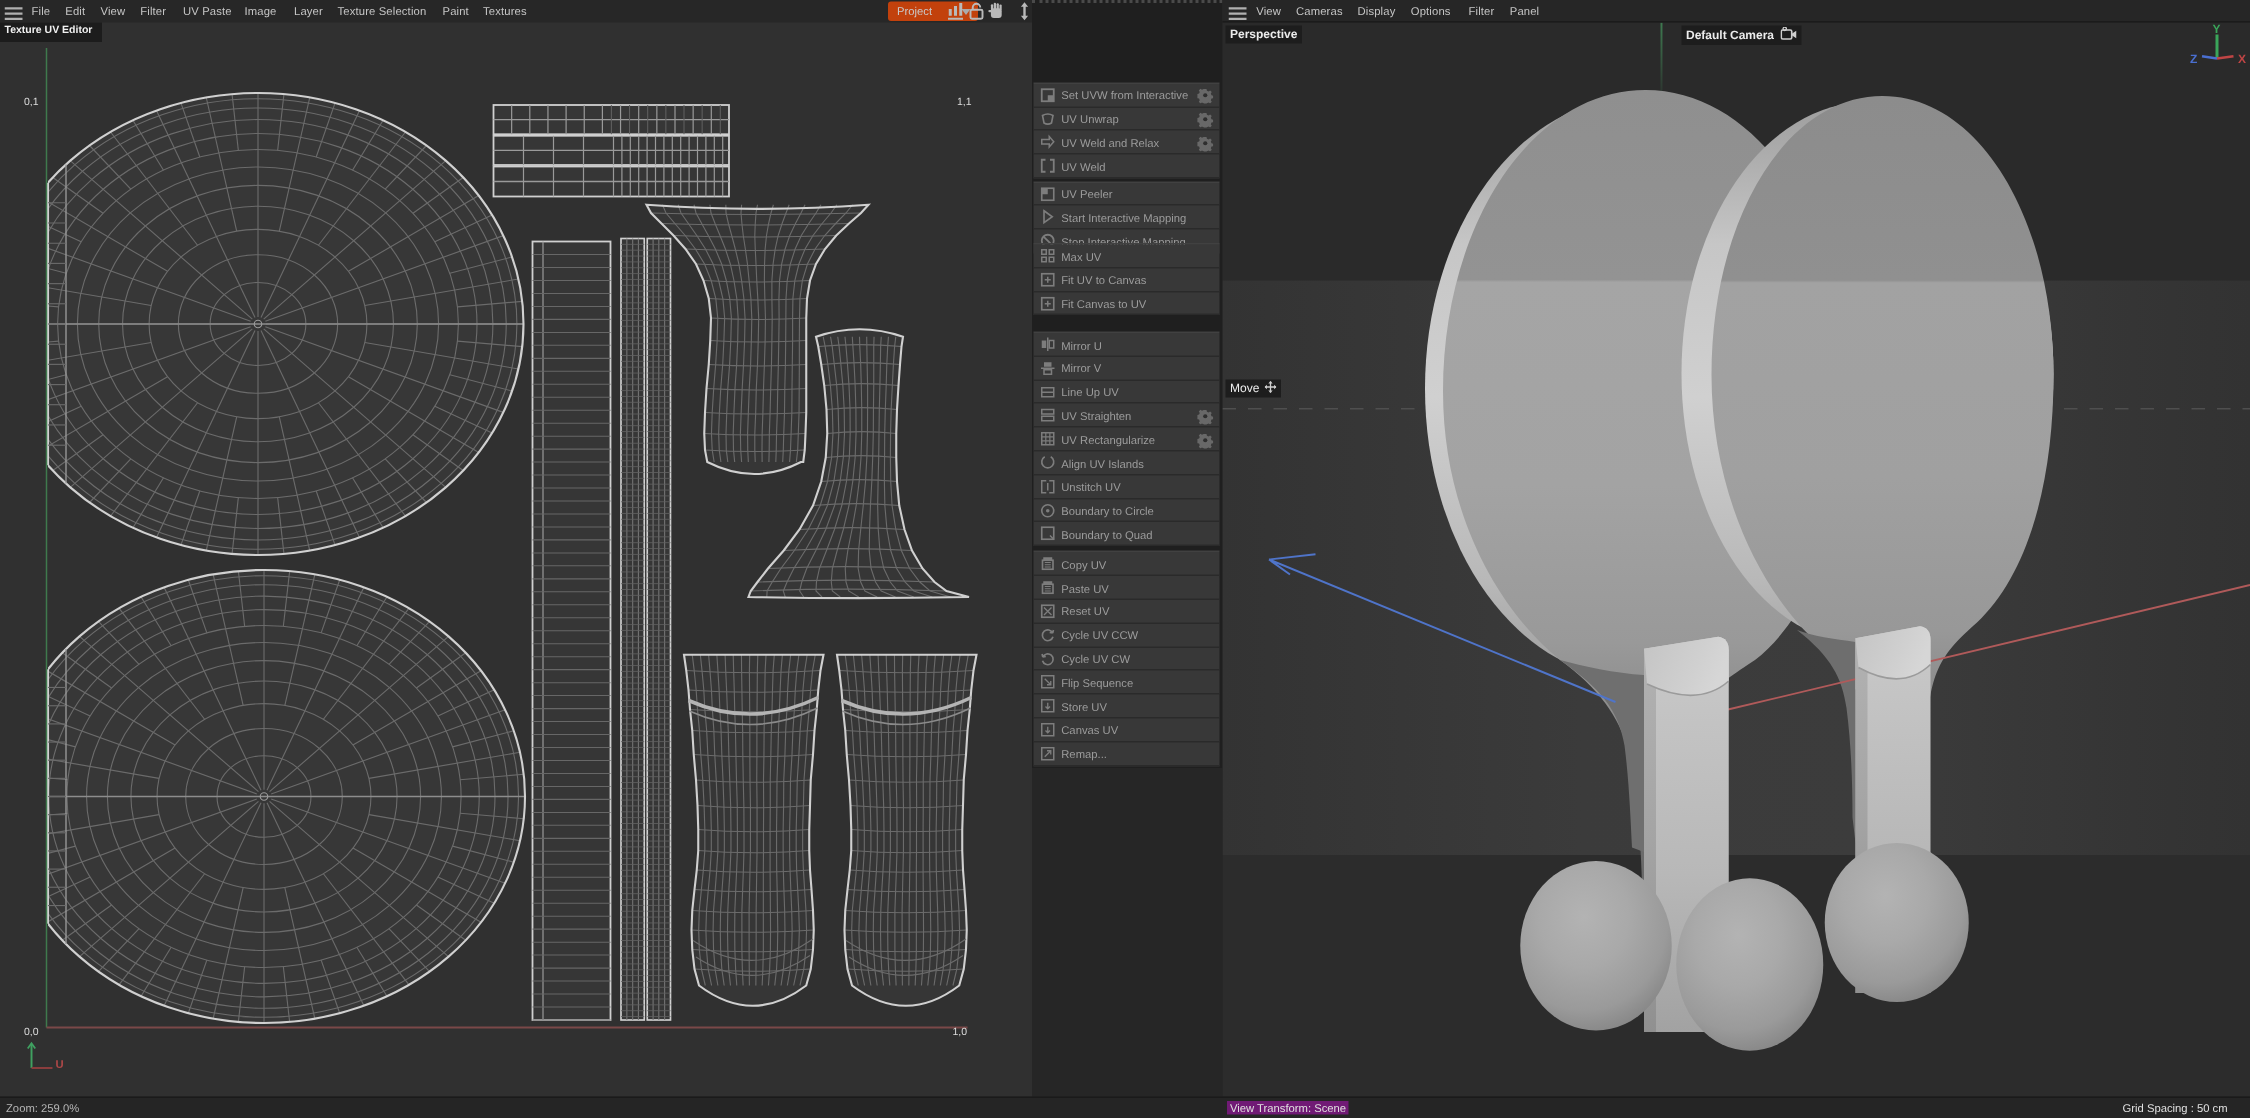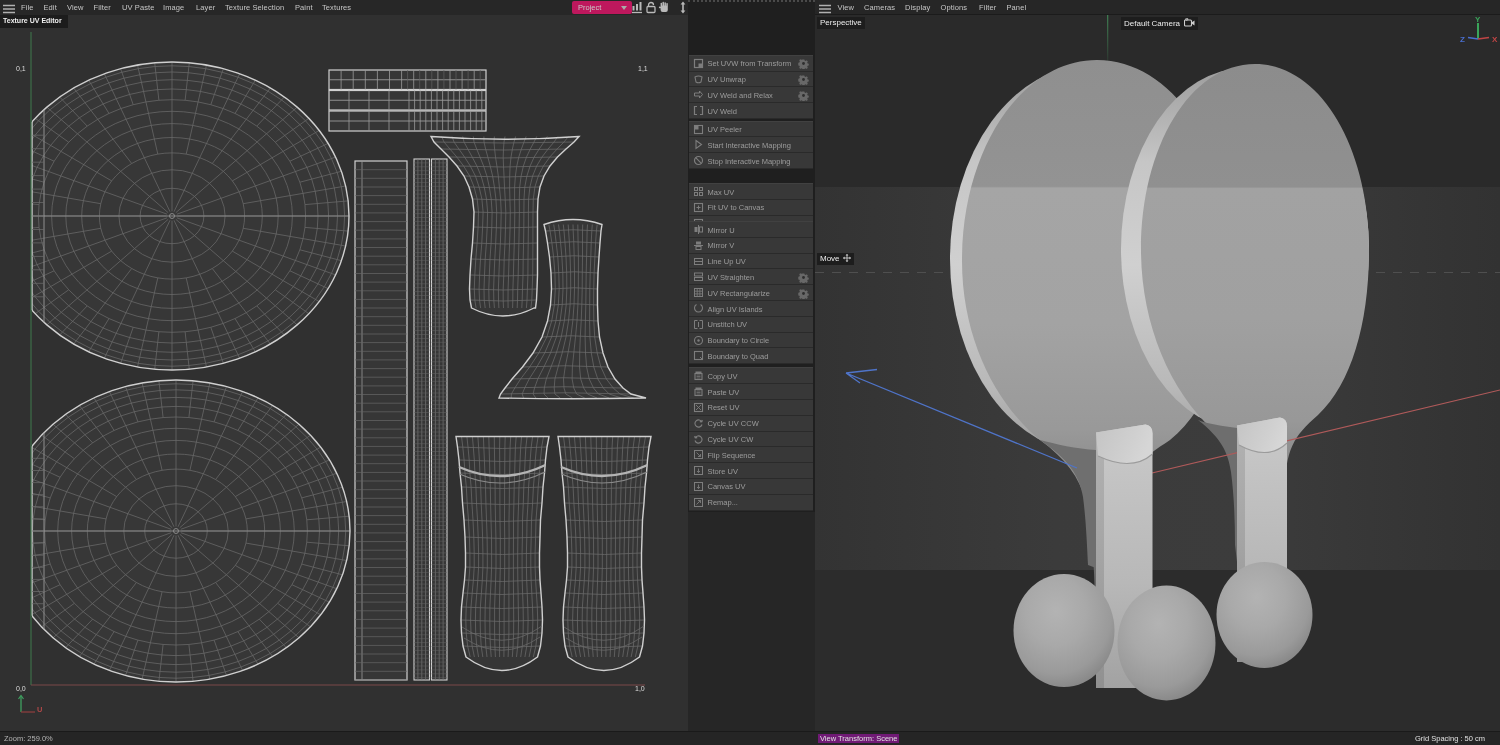--- a/index.html
+++ b/index.html
@@ -1,17 +1,17 @@
 <!DOCTYPE html>
 <html><head><meta charset="utf-8"><style>
 *{margin:0;padding:0;box-sizing:border-box}
 html,body{width:1500px;height:745px;background:#262626;overflow:hidden;font-family:"Liberation Sans",sans-serif}
 .abs{position:absolute}
 .mi{position:absolute;top:3px;font-size:7.5px;color:#c6c6c6;letter-spacing:0.1px}
-.vlabel{position:absolute;font-size:8px;font-weight:normal;color:#ececec;background:#1d1d1d;padding:1px 3px;line-height:10px}
+.vlabel{position:absolute;font-size:8px;font-weight:bold;color:#ececec;background:#1d1d1d;padding:1px 3px;line-height:10px}
 .prow{position:relative;height:15.8px;background:#383838;border-bottom:1px solid #2a2a2a;overflow:hidden}
 .pgrp{position:absolute;left:0.5px;width:124px;border-top:1px solid #414141;border-bottom:1px solid #1a1a1a}
 .plab{position:absolute;left:19px;top:3.5px;font-size:7.5px;color:#9c9c9c;white-space:nowrap}
 .stxt{position:absolute;top:734px;font-size:7.5px;color:#b5b5b5}
 </style></head><body>
 
 <div class="abs" style="left:0;top:0;width:752px;height:15px;background:#272727">
   <span style="position:absolute;left:3px;top:2px">
       <svg width="13" height="11" viewBox="0 0 13 11" style="position:absolute;top:2px">
         <path d="M0,1.5h12M0,5h12M0,8.5h12" stroke="#b0b0b0" stroke-width="1.5"></path>
@@ -20,21 +20,21 @@
   <span class="mi" style="left:21px">File</span>
     <span class="mi" style="left:43.5px">Edit</span>
     <span class="mi" style="left:67px">View</span>
     <span class="mi" style="left:93.5px">Filter</span>
     <span class="mi" style="left:122px">UV Paste</span>
     <span class="mi" style="left:163px">Image</span>
     <span class="mi" style="left:196px">Layer</span>
     <span class="mi" style="left:225px">Texture Selection</span>
     <span class="mi" style="left:295px">Paint</span>
     <span class="mi" style="left:322px">Textures</span>
-  <div class="abs" style="left:572px;top:0.5px;width:60px;height:13px;background:#be185d;border-radius:2px">
+  <div class="abs" style="left:592px;top:0.5px;width:60px;height:13px;background:#c2410c;border-radius:2px">
     <span style="position:absolute;left:6px;top:2px;font-size:7.5px;color:#c9c9c9">Project</span>
     <svg width="6" height="4" viewBox="0 0 6 4" style="position:absolute;right:5px;top:5px">
         <path d="M0,0h6L3,4Z" fill="#aaaaaa"></path>
       </svg>
   </div>
   <svg width="58" height="13" viewBox="0 0 58 13" style="position:absolute;left:631px;top:1px">
       <path d="M1,11.5h10" stroke="#b9b9b9" stroke-width="1.3"></path>
       <rect x="1.5" y="5" width="2" height="4.5" fill="#b9b9b9"></rect>
       <rect x="5" y="3" width="2" height="6.5" fill="#b9b9b9"></rect>
       <rect x="8.5" y="1" width="2" height="8.5" fill="#b9b9b9"></rect>
@@ -377,21 +377,21 @@
 </div>
 
 <div class="abs" style="left:688px;top:0;width:127px;height:745px;background:#262626">
   <div class="abs" style="left:0;top:0;width:127px;height:512px;background:#1f1f1f;border-top:2px dotted #4a4a4a"></div>
     <div class="pgrp" style="top:54.9px;height:63.2px">
       <div class="prow">
         <svg width="11" height="11" viewBox="0 0 11 11" style="position:absolute;left:4px;top:2px">
           <rect x="1.5" y="1.5" width="8" height="8" fill="none" stroke="#7d7d7d" stroke-width="1.2"></rect>
           <rect x="5.5" y="5.5" width="4" height="4" fill="#7d7d7d"></rect>
         </svg>
-        <span class="plab">Set UVW from Transform</span>
+        <span class="plab">Set UVW from Interactive</span>
         <svg width="11" height="11" viewBox="0 0 11 11" style="position:absolute;right:4px;top:2.5px">
           <path d="M4.6,1h1.8l0.3,1.2 1.2,0.5 1.1,-0.7 1.2,1.2 -0.7,1.1 0.5,1.2 1.2,0.3v1.8l-1.2,0.3 -0.5,1.2 0.7,1.1 -1.2,1.2 -1.1,-0.7 -1.2,0.5 -0.3,1.2H4.6l-0.3,-1.2 -1.2,-0.5 -1.1,0.7 -1.2,-1.2 0.7,-1.1 -0.5,-1.2 -1.2,-0.3V4.6l1.2,-0.3 0.5,-1.2 -0.7,-1.1 1.2,-1.2 1.1,0.7 1.2,-0.5 Z" transform="scale(0.92) translate(0.5,0.5)" fill="#686868"></path>
           <circle cx="5.5" cy="5.5" r="1.4" fill="#2e2e2e"></circle>
         </svg>
       </div>
       <div class="prow">
         <svg width="11" height="11" viewBox="0 0 11 11" style="position:absolute;left:4px;top:2px">
           <path d="M2,3 Q5.5,1 9,3 L8,8 Q5.5,9.5 3,8 Z" fill="none" stroke="#7d7d7d" stroke-width="1.1"></path>
         </svg>
         <span class="plab">UV Unwrap</span>
@@ -432,21 +432,21 @@
         <span class="plab">Start Interactive Mapping</span>
       </div>
       <div class="prow">
         <svg width="11" height="11" viewBox="0 0 11 11" style="position:absolute;left:4px;top:2px">
           <circle cx="5.5" cy="5.5" r="4" fill="none" stroke="#7d7d7d" stroke-width="1.2"></circle>
           <line x1="2.7" y1="2.7" x2="8.3" y2="8.3" stroke="#7d7d7d" stroke-width="1.2"></line>
         </svg>
         <span class="plab">Stop Interactive Mapping</span>
       </div>
     </div>
-    <div class="pgrp" style="top:183px;height:35px">
+    <div class="pgrp" style="top:162px;height:35px">
       <div class="prow">
         <svg width="11" height="11" viewBox="0 0 11 11" style="position:absolute;left:4px;top:2px">
           <rect x="1.5" y="1.5" width="3" height="3" fill="none" stroke="#7d7d7d"></rect>
           <rect x="6.5" y="1.5" width="3" height="3" fill="none" stroke="#7d7d7d"></rect>
           <rect x="1.5" y="6.5" width="3" height="3" fill="none" stroke="#7d7d7d"></rect>
           <rect x="6.5" y="6.5" width="3" height="3" fill="none" stroke="#7d7d7d"></rect>
         </svg>
         <span class="plab">Max UV</span>
       </div>
       <div class="prow">

